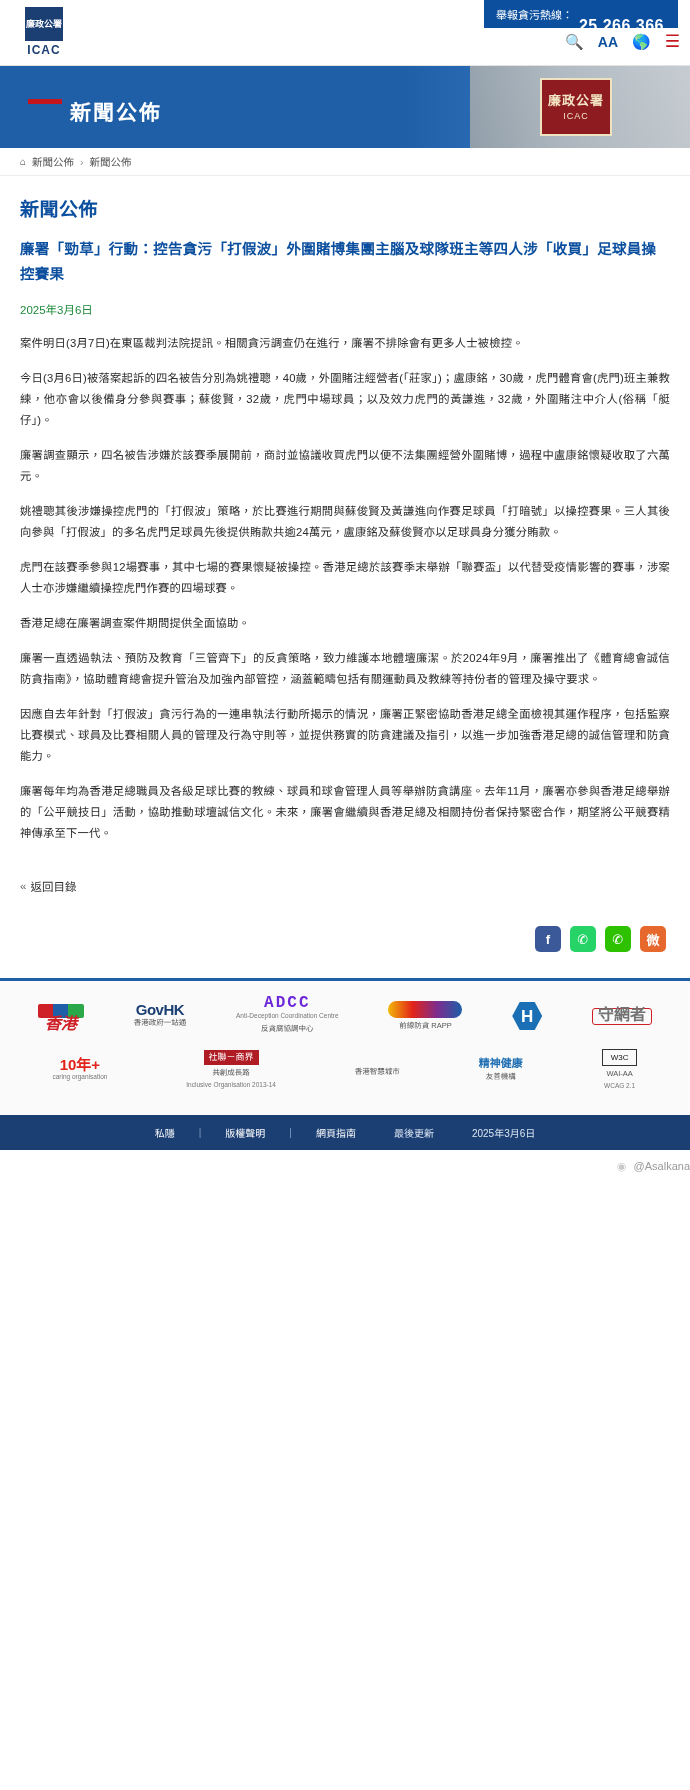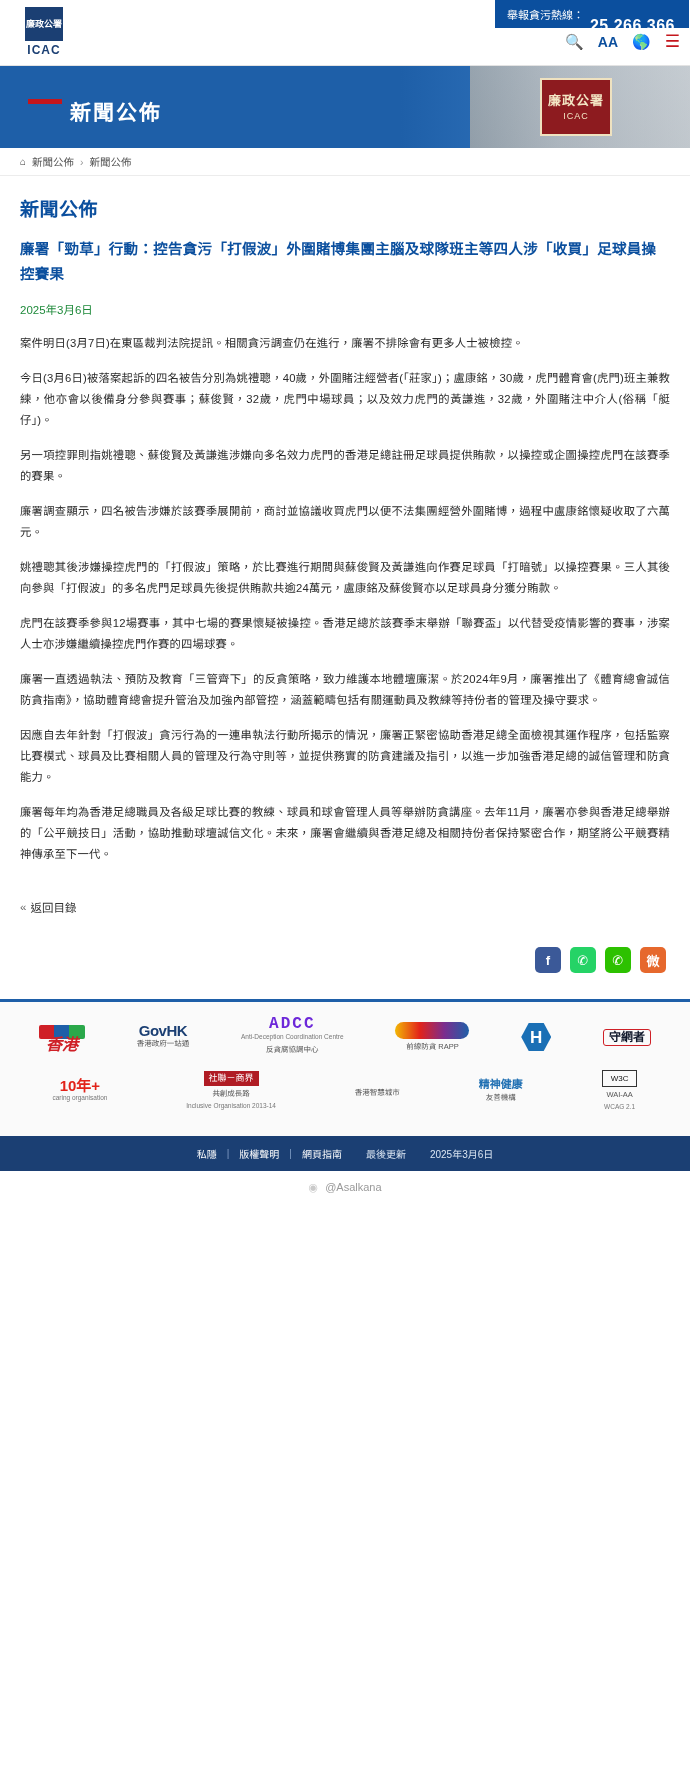--- a/index.html
+++ b/index.html
@@ -36,21 +36,21 @@
   }
   .logo-text {
     margin-top: 2px;
     font-size: 12px;
     font-weight: bold;
     color: #1b3f73;
     letter-spacing: 1px;
   }
   .hotline {
     position: absolute;
-    right: 1px; top: 0;
+    right: 12px; top: 0;
     height: 28px;
     background: #0b4f9e;
     color: #fff;
     display: flex; align-items: center;
     padding: 0 14px 0 12px;
     font-size: 11px;
   }
   .hotline .num {
     font-size: 16px;
     font-weight: bold;
@@ -196,41 +196,41 @@
   .fl-hk .bar { width: 46px; height: 14px; background: linear-gradient(90deg,#cf2027 0 33%,#1e5fa8 33% 66%,#2aa84a 66% 100%); border-radius: 2px;}
   .fl-govhk .t1 { color: #1b3f73; font-size: 15px; letter-spacing: -0.5px;}
   .fl-adcc .t1 { color: #6d28d9; font-size: 16px; letter-spacing: 2px; font-family: Liberation Mono, monospace;}
   .fl-rapp .badge { width: 74px; height: 17px; background: linear-gradient(90deg,#f2b705,#e2231a,#7b2d8e,#1e5fa8); border-radius: 9px;}
   .fl-h .hex {
     width: 30px; height: 30px; background: #1a6fb5; color: #fff;
     display:flex;align-items:center;justify-content:center;
     font-size: 17px; font-weight: bold;
     clip-path: polygon(25% 3%,75% 3%,100% 50%,75% 97%,25% 97%,0 50%);
   }
-  .fl-guard .t1 { color: #0f172a; font-size: 12px; border: 1px solid #cf2027; padding: 2px 5px; border-radius: 3px;}
+  .fl-guard .t1 { color: #737373; font-size: 16px; border: 1px solid #cf2027; padding: 2px 5px; border-radius: 3px; font-family: Liberation Mono, monospace;}
   .fl-caring .t1 { color: #e2231a; font-size: 15px; font-weight: bold;}
   .fl-er .box { background: #b01c24; color: #fff; font-size: 9px; padding: 2px 5px;}
   .fl-w3c .box { border: 1px solid #333; font-size: 8px; padding: 2px 8px; color: #111;}
   .fl-mh .t1 { color: #1f6fb2; font-size: 11px; }
 
   
   .footer-bar {
     background: #1b3f73;
     color: #fff;
     display: flex; align-items: center; justify-content: center;
-    gap: 10px;
+    gap: 24px;
     font-size: 10px;
     padding: 10px 8px;
   }
   .footer-bar a { color: #fff; text-decoration: none; }
   .footer-bar .divider { color: #7f9cc4; }
   .footer-bar .updated { margin-left: 14px; color: #dbe6f3; }
 
   .watermark {
-    text-align: center;
+    text-align: right;
     font-size: 11px;
     color: #9a9a9a;
     padding: 10px 0 12px 0;
     background: #fff;
   }
   .watermark .wb { color: #c9c9c9; margin-right: 4px; }
 </style>
 </head>
 <body>
 
@@ -271,24 +271,24 @@
   <a href="#">新聞公佈</a>
 </div>
 
 <div class="content">
   <div class="page-title">新聞公佈</div>
   <div class="headline">廉署「勁草」行動：控告貪污「打假波」外圍賭博集團主腦及球隊班主等四人涉「收買」足球員操控賽果</div>
   <div class="pubdate">2025年3月6日</div>
 
   <p class="para">案件明日(3月7日)在東區裁判法院提訊。相關貪污調查仍在進行，廉署不排除會有更多人士被檢控。</p>
   <p class="para">今日(3月6日)被落案起訴的四名被告分別為姚禮聰，40歲，外圍賭注經營者(「莊家」)；盧康銘，30歲，虎門體育會(虎門)班主兼教練，他亦會以後備身分參與賽事；蘇俊賢，32歲，虎門中場球員；以及效力虎門的黃謙進，32歲，外圍賭注中介人(俗稱「艇仔」)。</p>
-  <p class="para">另一項控罪則指姚禮聰、蘇俊賢及黃謙進涉嫌向多名效力虎門的香港足總註冊足球員提供賄款，以操控或企圖操控虎門在該賽季的賽果。</p>
   <p class="para">廉署調查顯示，四名被告涉嫌於該賽季展開前，商討並協議收買虎門以便不法集團經營外圍賭博，過程中盧康銘懷疑收取了六萬元。</p>
   <p class="para">姚禮聰其後涉嫌操控虎門的「打假波」策略，於比賽進行期間與蘇俊賢及黃謙進向作賽足球員「打暗號」以操控賽果。三人其後向參與「打假波」的多名虎門足球員先後提供賄款共逾24萬元，盧康銘及蘇俊賢亦以足球員身分獲分賄款。</p>
   <p class="para">虎門在該賽季參與12場賽事，其中七場的賽果懷疑被操控。香港足總於該賽季末舉辦「聯賽盃」以代替受疫情影響的賽事，涉案人士亦涉嫌繼續操控虎門作賽的四場球賽。</p>
+  <p class="para">香港足總在廉署調查案件期間提供全面協助。</p>
   <p class="para">廉署一直透過執法、預防及教育「三管齊下」的反貪策略，致力維護本地體壇廉潔。於2024年9月，廉署推出了《體育總會誠信防貪指南》，協助體育總會提升管治及加強內部管控，涵蓋範疇包括有關運動員及教練等持份者的管理及操守要求。</p>
   <p class="para">因應自去年針對「打假波」貪污行為的一連串執法行動所揭示的情況，廉署正緊密協助香港足總全面檢視其運作程序，包括監察比賽模式、球員及比賽相關人員的管理及行為守則等，並提供務實的防貪建議及指引，以進一步加強香港足總的誠信管理和防貪能力。</p>
   <p class="para">廉署每年均為香港足總職員及各級足球比賽的教練、球員和球會管理人員等舉辦防貪講座。去年11月，廉署亦參與香港足總舉辦的「公平競技日」活動，協助推動球壇誠信文化。未來，廉署會繼續與香港足總及相關持份者保持緊密合作，期望將公平競賽精神傳承至下一代。</p>
 
   <a class="back-link" href="#">
     <span class="chev">«</span>
     <span>返回目錄</span>
   </a>
 </div>
 

